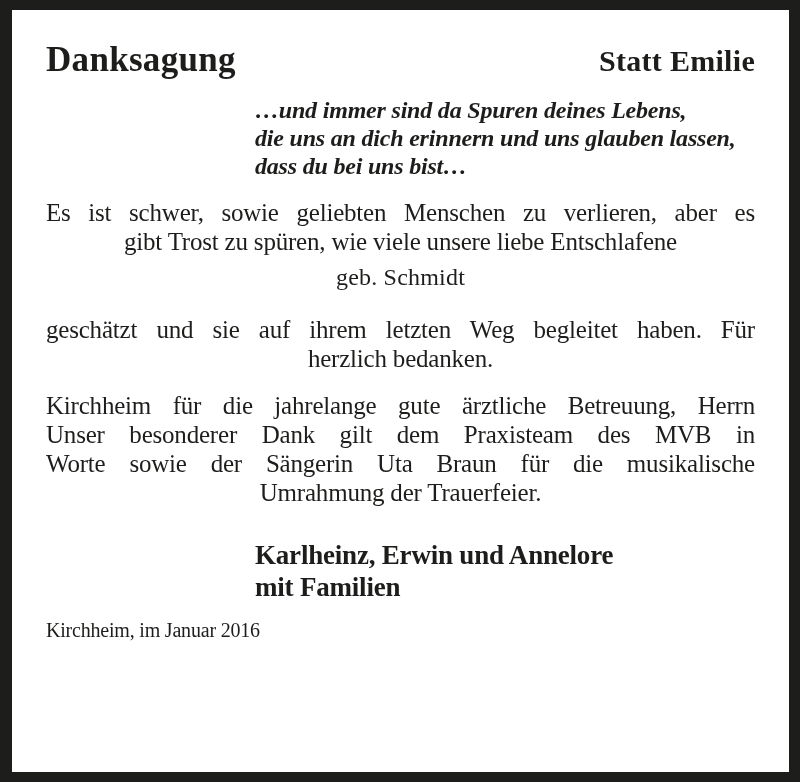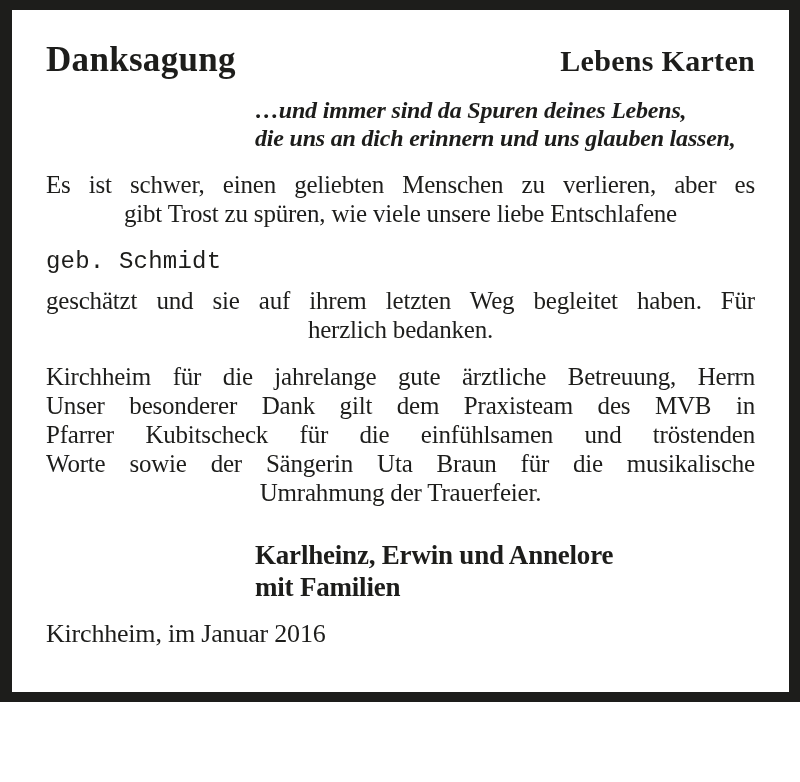--- a/index.html
+++ b/index.html
@@ -3,21 +3,21 @@
 <meta charset="utf-8">
 <style>
   html, body {
     margin: 0;
     padding: 0;
     background: #ffffff;
   }
   .card {
     box-sizing: border-box;
     width: 800px;
-    height: 702px;
+    height: 782px;
     background: #ffffff;
     color: #1d1d1b;
     border-style: solid;
     border-color: #1d1d1b;
     border-width: 10px 11px 10px 12px; 
     padding: 30px 34px 0 34px;
     font-family: "Liberation Serif", serif;
     overflow: hidden;
   }
   .header-row {
@@ -42,90 +42,89 @@
     line-height: 28px;
     letter-spacing: -0.2px;
     font-weight: bold;
   }
   .para {
     font-size: 25px;
     line-height: 29px;
     letter-spacing: -0.2px;
   }
   .para-intro   { margin-top: 18px; }
-  .para-thanks  { margin-top: 11px; font-family: Liberation Serif, serif; }
+  .para-thanks  { margin-top: 24px; font-family: Liberation Serif, serif; }
   .para-special { margin-top: 18px; }
   .jline {
     text-align: justify;
     text-align-last: justify;
   }
   .lline {
     text-align: center;
     white-space: nowrap;
   }
   .deceased-name {
     margin-top: 12px;
     text-align: center;
     font-size: 58px;
     font-weight: bold;
     line-height: 1.05;
     letter-spacing: -0.5px;
   }
   .maiden-name {
-    margin-top: 20px;
-    text-align: left;
+    margin-top: 8px;
+    text-align: center;
     font-size: 24px;
     letter-spacing: 0.2px;
-    font-family: Liberation Mono, monospace;
   }
   .signature-block {
     margin: 32px 0 0 209px;
     font-weight: bold;
     font-size: 27px;
     line-height: 32px;
     letter-spacing: -0.2px;
   }
   .dateline {
     margin-top: 16px;
-    font-size: 26px;
+    font-size: 20px;
     letter-spacing: -0.2px;
   }
 </style>
 </head>
 <body>
 
 <div class="card">
 
   <div class="header-row">
     <div class="notice-type">Danksagung</div>
-    <div class="statt-karten">Lebens Karten</div>
+    <div class="statt-karten">Statt Emilie</div>
   </div>
 
   <div class="quote-block">
     <div>…und immer sind da Spuren deines Lebens,</div>
     <div>die uns an dich erinnern und uns glauben lassen,</div>
+    <div>dass du bei uns bist…</div>
   </div>
 
   <div class="para para-intro">
-    <div class="jline">Es ist schwer, einen geliebten Menschen zu verlieren, aber es</div>
+    <div class="jline">Es ist schwer, sowie geliebten Menschen zu verlieren, aber es</div>
     <div class="lline">gibt Trost zu spüren, wie viele unsere liebe Entschlafene</div>
   </div>
 
 
   <div class="maiden-name">geb. Schmidt</div>
 
   <div class="para para-thanks">
     <div class="jline">geschätzt und sie auf ihrem letzten Weg begleitet haben. Für</div>
     <div class="lline">herzlich bedanken.</div>
   </div>
 
   <div class="para para-special">
     <div class="jline">Kirchheim für die jahrelange gute ärztliche Betreuung, Herrn</div>
     <div class="jline">Unser besonderer Dank gilt dem Praxisteam des MVB in</div>
-    <div class="jline">Pfarrer Kubitscheck für die einfühlsamen und tröstenden</div>
     <div class="jline">Worte sowie der Sängerin Uta Braun für die musikalische</div>
     <div class="lline">Umrahmung der Trauerfeier.</div>
   </div>
 
   <div class="signature-block">
     <div>Karlheinz, Erwin und Annelore</div>
     <div>mit Familien</div>
   </div>
 
   <div class="dateline">Kirchheim, im Januar 2016</div>

